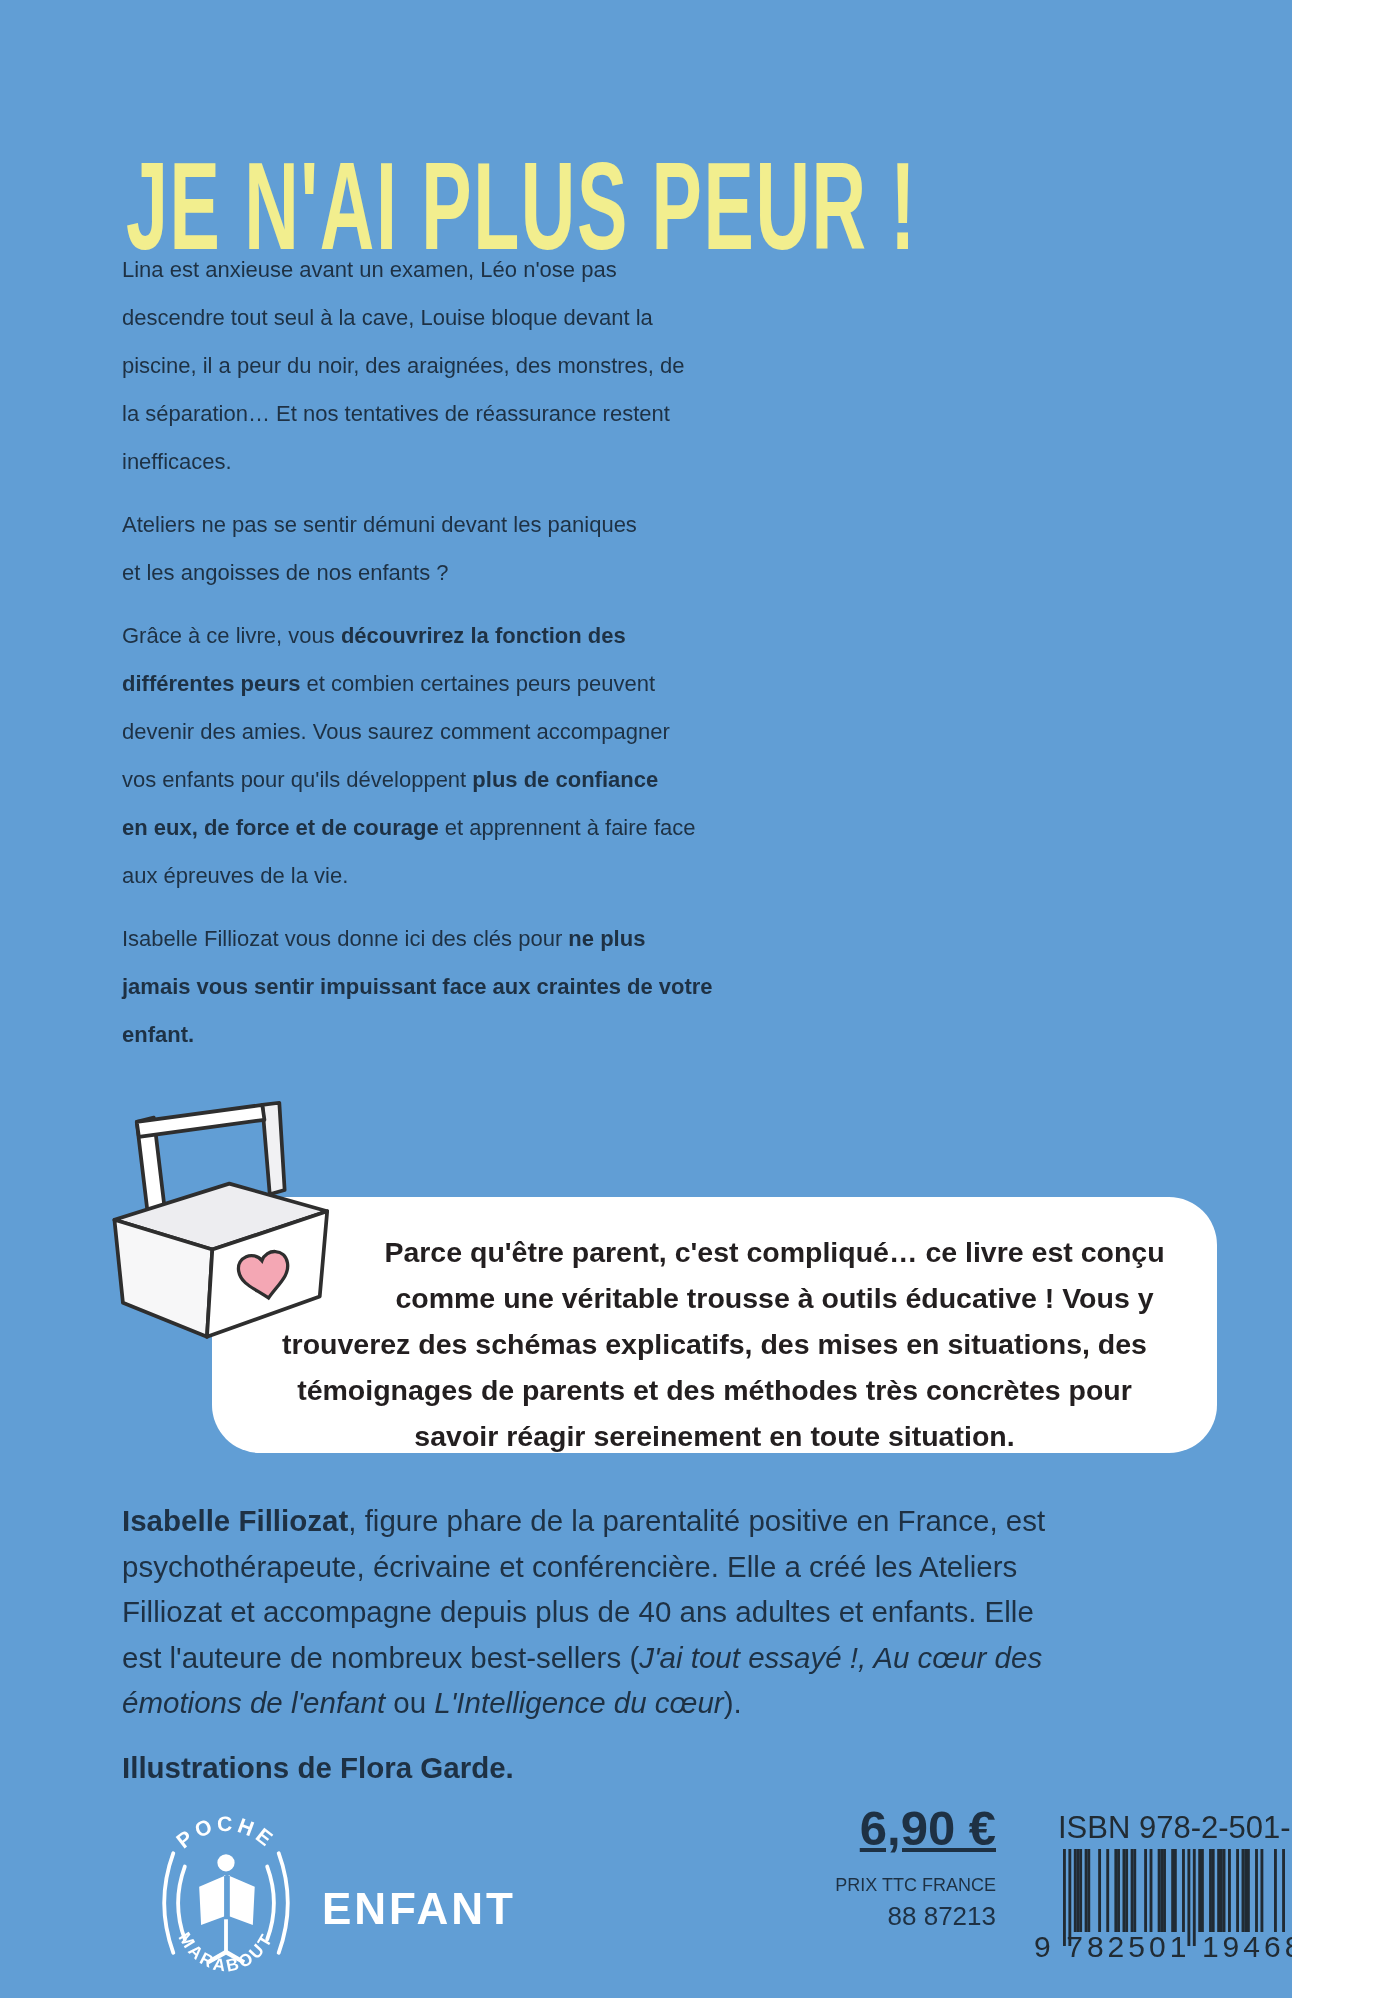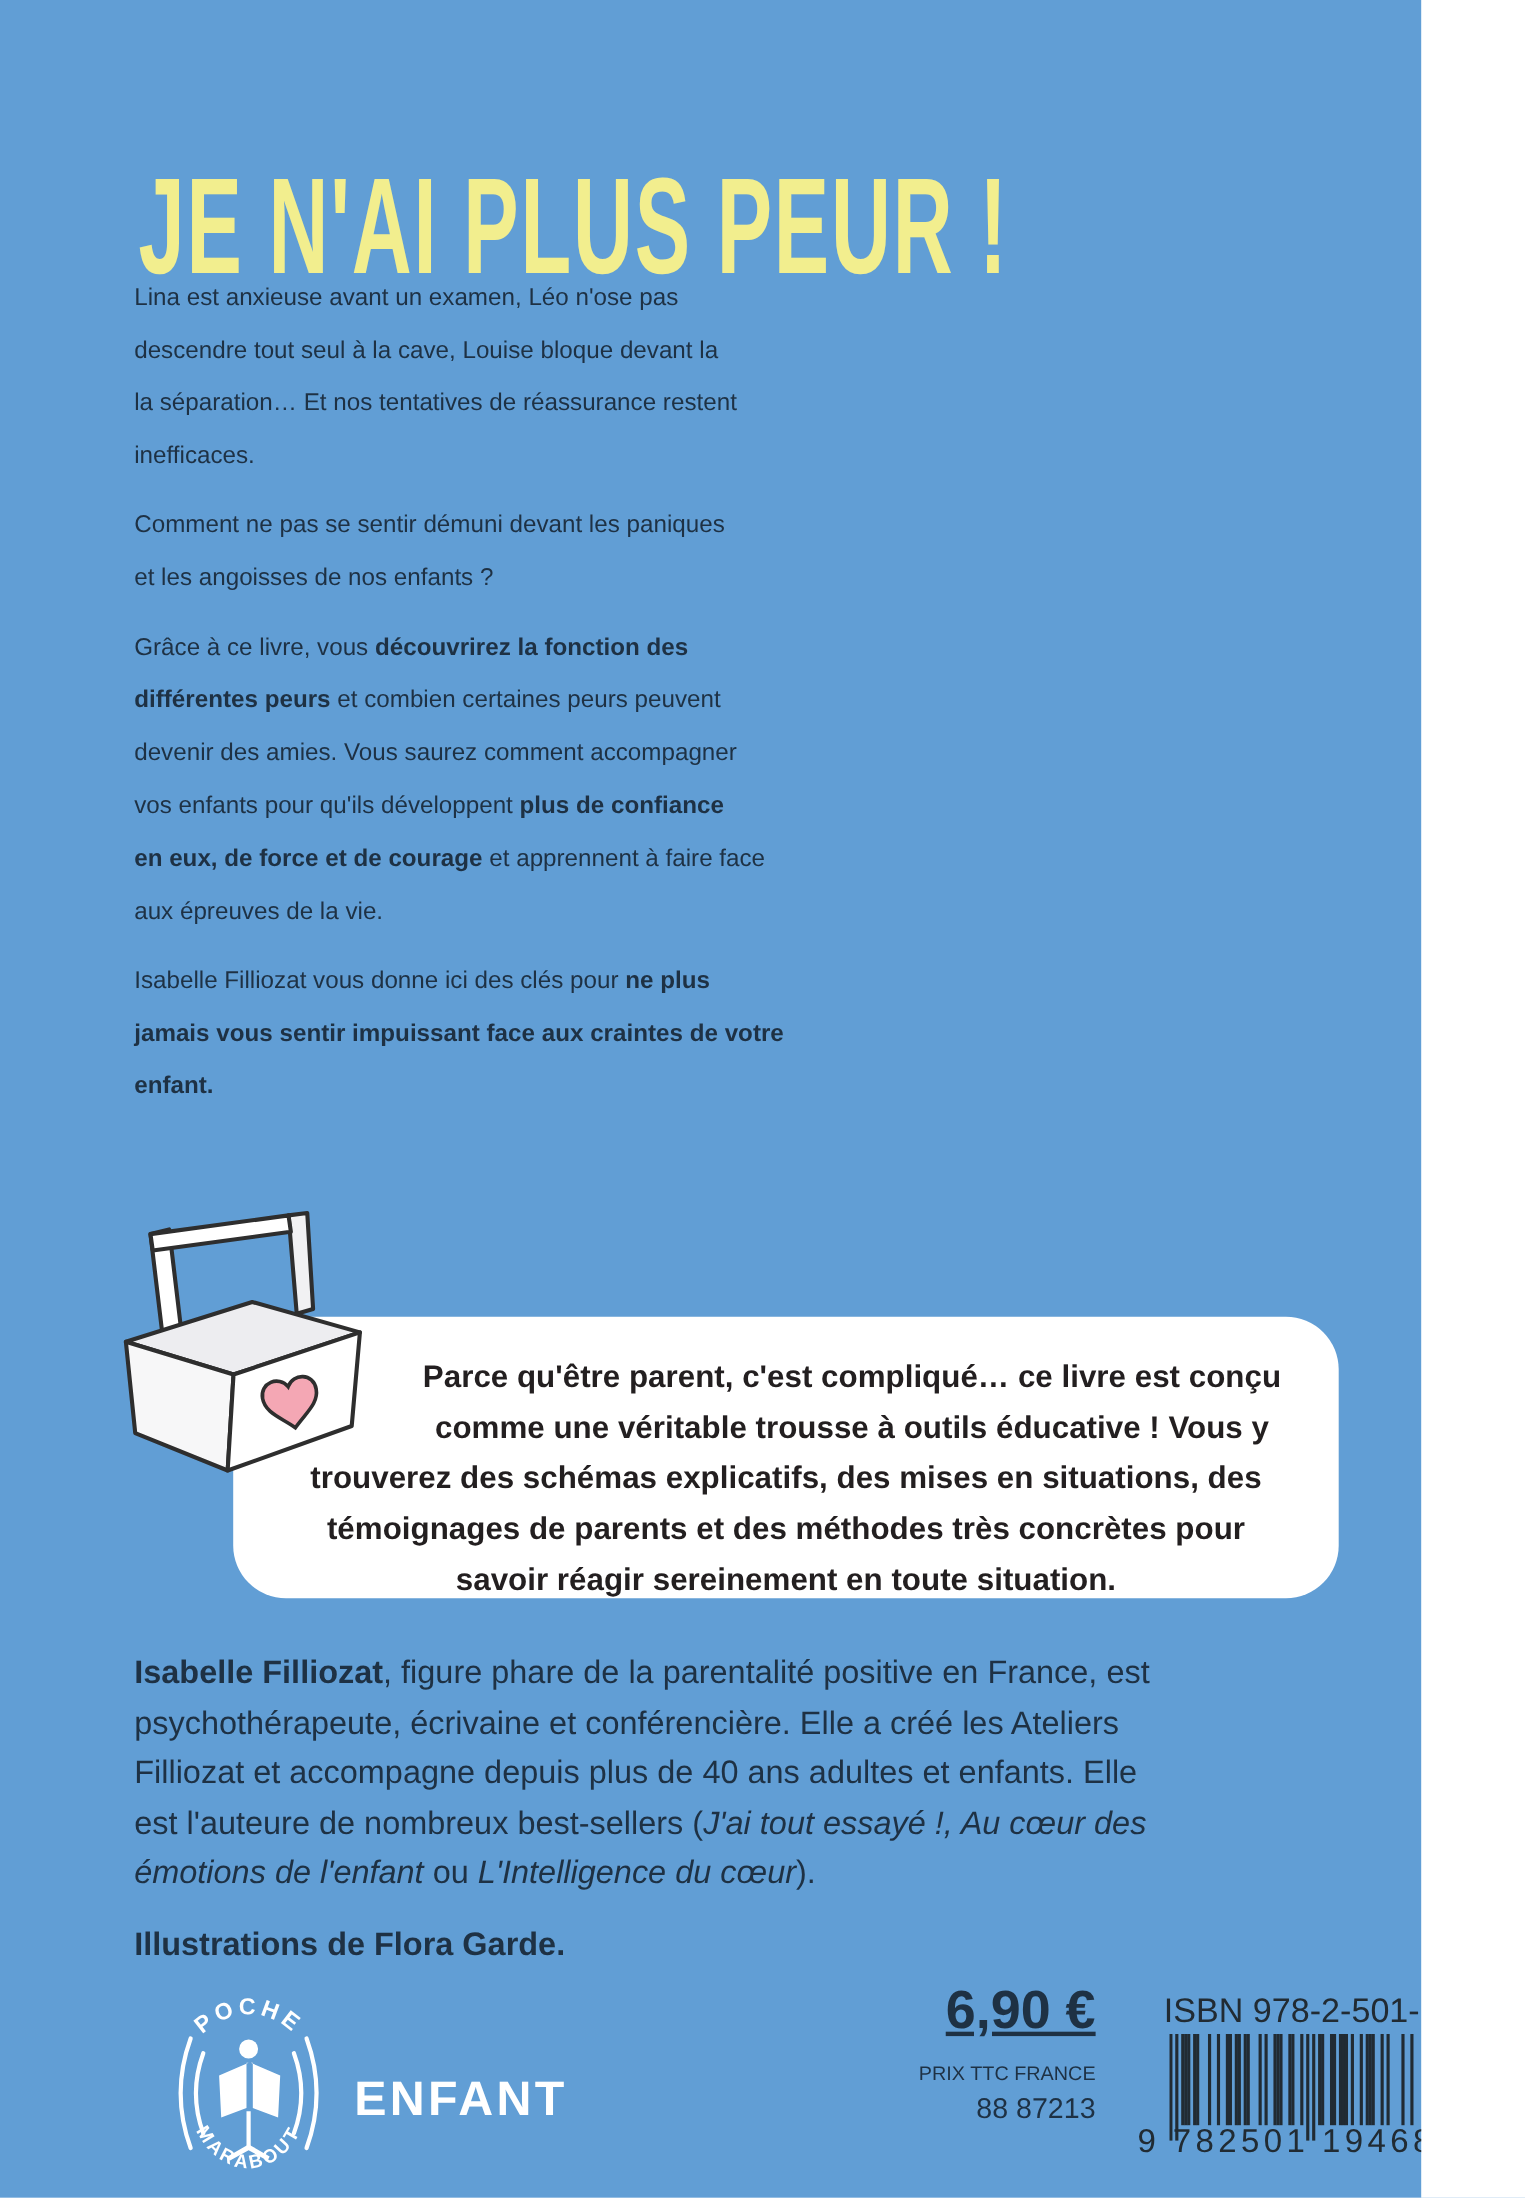--- a/index.html
+++ b/index.html
@@ -90,25 +90,26 @@
 <body>
 
 <div class="cover">
 
   <div class="title">JE N'AI PLUS PEUR !</div>
 
   <div class="blurb rich">
       <div class="para">
         <div class="line"><span>Lina est anxieuse avant un examen, Léo n'ose pas</span></div>
         <div class="line"><span>descendre tout seul à la cave, Louise bloque devant la</span></div>
+        <div class="line"><span>piscine, il a peur du noir, des araignées, des monstres, de</span></div>
         <div class="line"><span>la séparation… Et nos tentatives de réassurance restent</span></div>
         <div class="line"><span>inefficaces.</span></div>
       </div>
       <div class="para">
-        <div class="line"><span>Comment ne pas se sentir démuni devant les paniques</span></div>
+        <div class="line"><span>Ateliers ne pas se sentir démuni devant les paniques</span></div>
         <div class="line"><span>et les angoisses de nos enfants ?</span></div>
       </div>
       <div class="para">
         <div class="line"><span>Grâce à ce livre, vous </span><span class="b">découvrirez la fonction des</span></div>
         <div class="line"><span class="b">différentes peurs</span><span> et combien certaines peurs peuvent</span></div>
         <div class="line"><span>devenir des amies. Vous saurez comment accompagner</span></div>
         <div class="line"><span>vos enfants pour qu'ils développent </span><span class="b">plus de confiance</span></div>
         <div class="line"><span class="b">en eux, de force et de courage</span><span> et apprennent à faire face</span></div>
         <div class="line"><span>aux épreuves de la vie.</span></div>
       </div>

